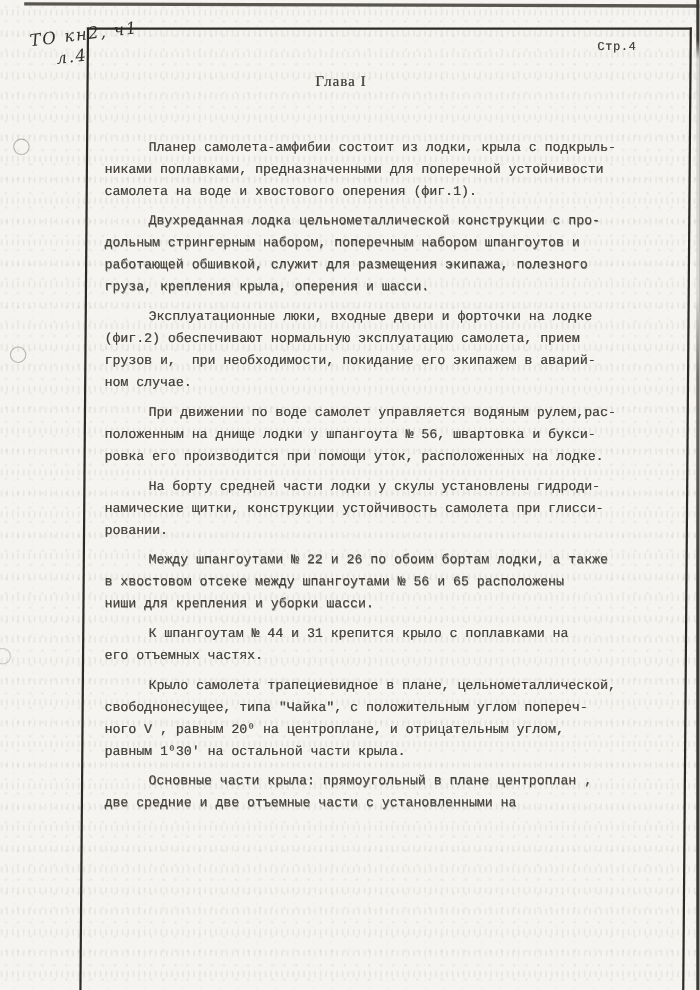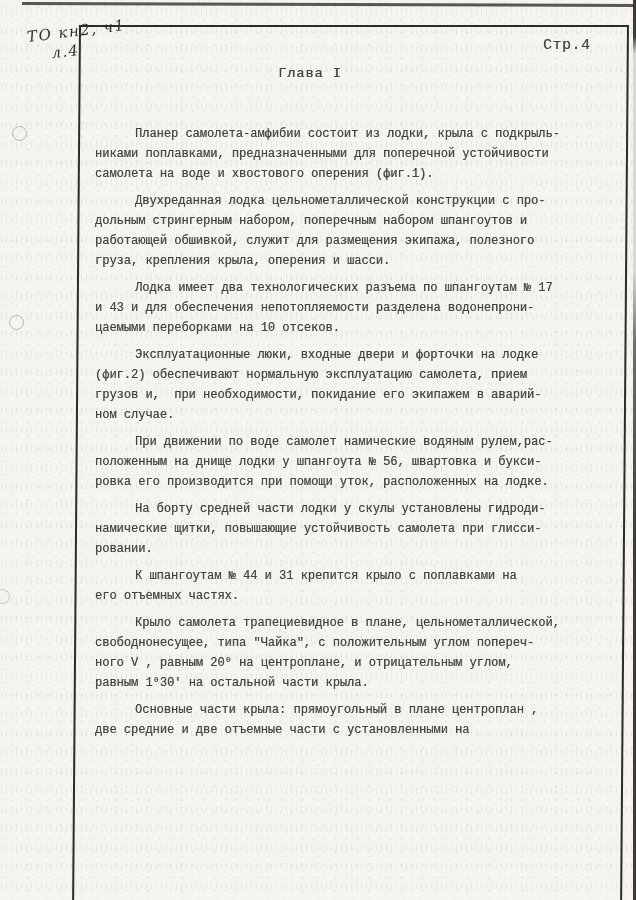--- a/index.html
+++ b/index.html
@@ -51,28 +51,29 @@
   .hole {
     position:absolute; width:13px; height:13px; border-radius:50%;
     border:1.6px solid rgba(75,70,60,0.35); background:transparent;
   }
   .hole.h1 { left:12px;  top:126px; }
   .hole.h2 { left:9px;   top:315px; }
   .hole.h3 { left:-5px;  top:589px; opacity:.7; }
   
   .page-number {
     position:absolute; left:543px; top:37px;
-    font-size:15px; letter-spacing:.5px;
+    font-size:11px; letter-spacing:.5px;
     text-shadow:.3px .3px .5px rgba(60,55,45,.55);
   }
   
   .titles {
     position:absolute; left:95px; top:61px; width:430px;
     text-align:center; font-size:13.5px; line-height:25px;
     font-weight:normal;
+    font-family:Liberation Serif, serif;
   }
   .chapter-title, .section-title {
     margin:0; font-size:13.5px; font-weight:normal;
     letter-spacing:1px;
     text-shadow:.4px .4px .6px rgba(55,50,42,.6);
   }
   .section-title { color:#403d36; }
   
   .body-text {
     position:absolute; left:95px; top:124px; width:527px;
@@ -111,33 +112,33 @@
   </div>
 
   <div class="body-text">
     <p class="para">Планер самолета-амфибии состоит из лодки, крыла с подкрыль-
 никами поплавками, предназначенными для поперечной устойчивости
 самолета на воде и хвостового оперения (фиг.1).</p>
     <p class="para">Двухреданная лодка цельнометаллической конструкции с про-
 дольным стрингерным набором, поперечным набором шпангоутов и
 работающей обшивкой, служит для размещения экипажа, полезного
 груза, крепления крыла, оперения и шасси.</p>
-    <p class="para">Лодка имеет два технологических разъема по шпангоутам № 17
-и 43 и для обеспечения непотопляемости разделена водонепрони-
-цаемыми переборками на 10 отсеков.</p>
     <p class="para">Эксплуатационные люки, входные двери и форточки на лодке
 (фиг.2) обеспечивают нормальную эксплуатацию самолета, прием
 грузов и,  при необходимости, покидание его экипажем в аварий-
 ном случае.</p>
-    <p class="para">При движении по воде самолет намические водяным рулем,рас-
+    <p class="para">При движении по воде самолет управляется водяным рулем,рас-
 положенным на днище лодки у шпангоута № 56, швартовка и букси-
 ровка его производится при помощи уток, расположенных на лодке.</p>
     <p class="para">На борту средней части лодки у скулы установлены гидроди-
-намические щитки, повышающие устойчивость самолета при глисси-
+намические щитки, конструкции устойчивость самолета при глисси-
 ровании.</p>
+    <p class="para">Между шпангоутами № 22 и 26 по обоим бортам лодки, а также
+в хвостовом отсеке между шпангоутами № 56 и 65 расположены
+ниши для крепления и уборки шасси.</p>
     <p class="para">К шпангоутам № 44 и 31 крепится крыло с поплавками на
 его отъемных частях.</p>
     <p class="para">Крыло самолета трапециевидное в плане, цельнометаллической,
 свободнонесущее, типа "Чайка", с положительным углом попереч-
 ного V , равным 20⁰ на центроплане, и отрицательным углом,
 равным 1⁰30′ на остальной части крыла.</p>
     <p class="para">Основные части крыла: прямоугольный в плане центроплан ,
 две средние и две отъемные части с установленными на</p>
   </div>
 

